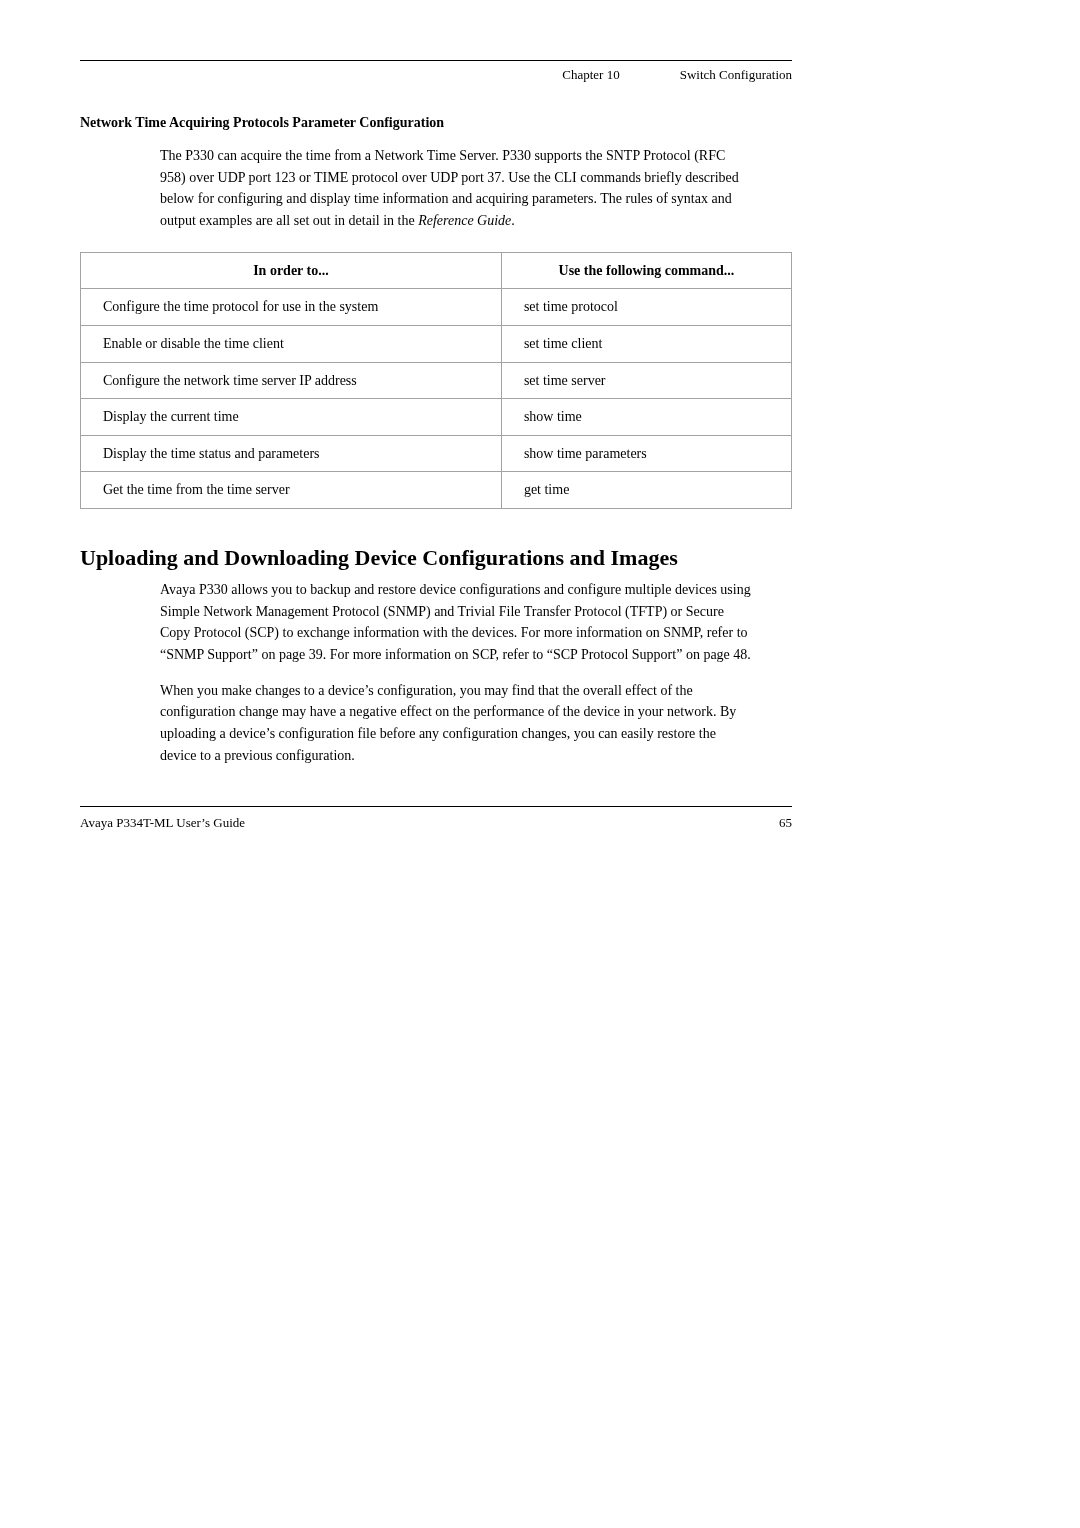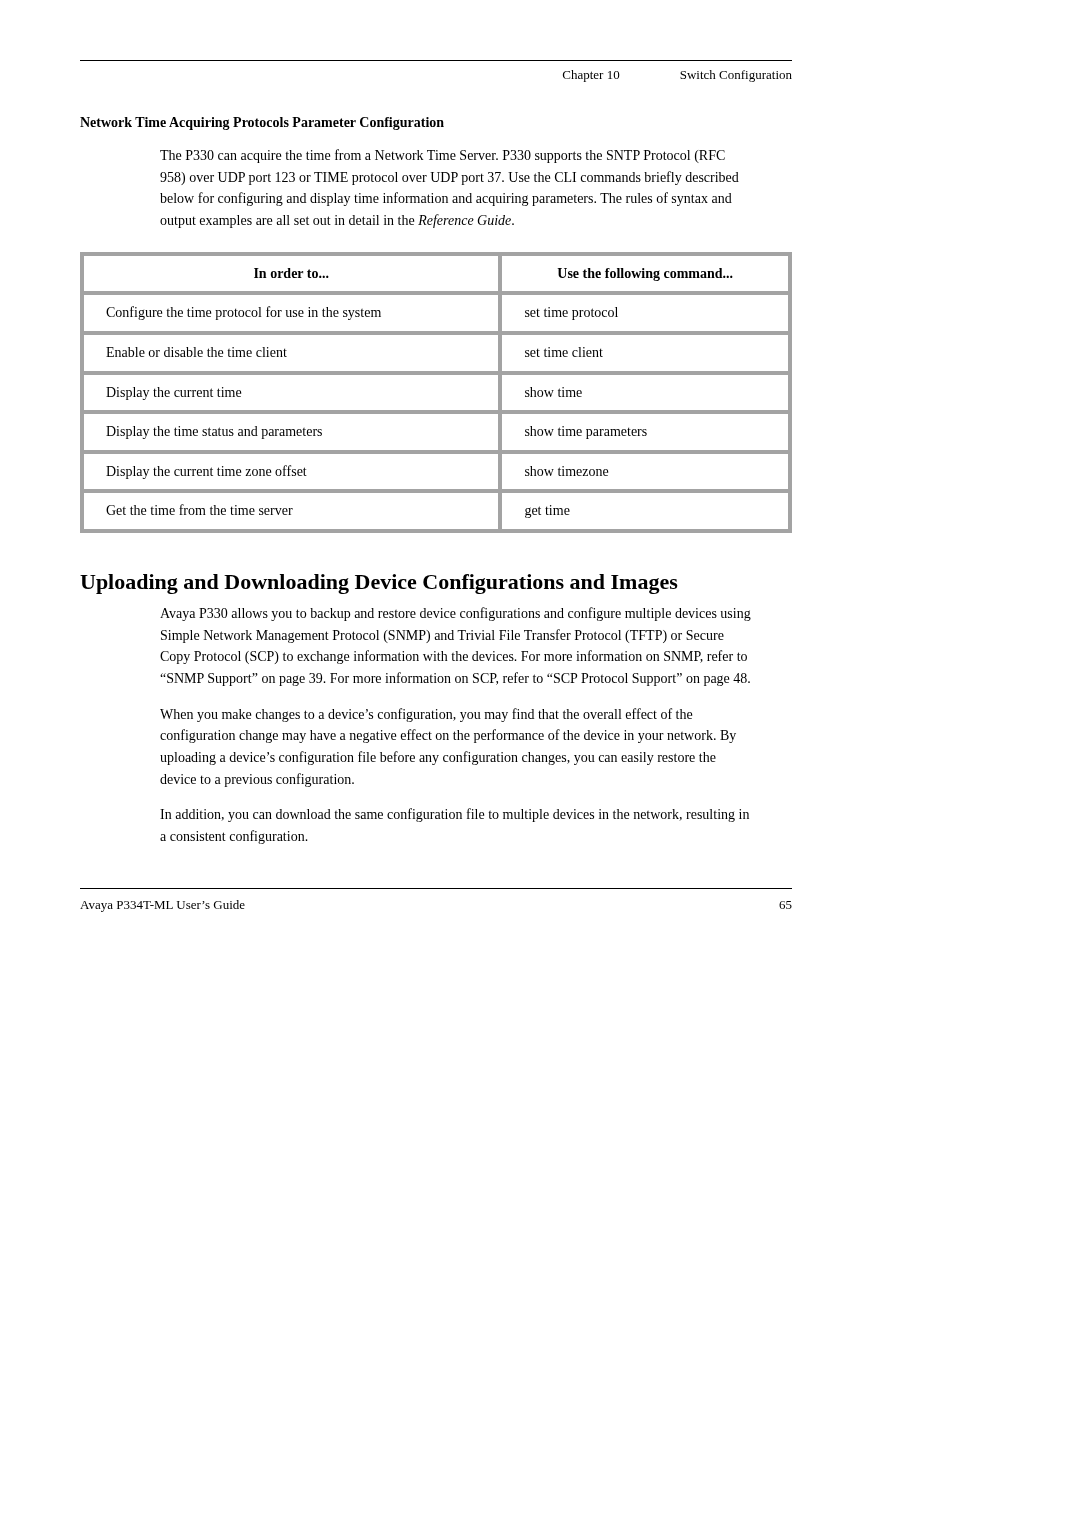--- a/index.html
+++ b/index.html
@@ -64,21 +64,21 @@
 
     .cmd-table {
       width: 100%;
       border-collapse: collapse;
       margin-bottom: 36px;
       font-size: 14px;
     }
 
     .cmd-table th,
     .cmd-table td {
-      border: 4px solid #a3a3a3;
+      border: 1px solid #a3a3a3;
       padding: 8px 22px;
       vertical-align: top;
       line-height: 1.4;
     }
 
     .cmd-table th {
       font-weight: bold;
       background: #ffffff;
     }
 
@@ -140,43 +140,42 @@
     <tbody id="table-body">
         <tr>
           <td>Configure the time protocol for use in the system</td>
           <td>set time protocol</td>
         </tr>
         <tr>
           <td>Enable or disable the time client</td>
           <td>set time client</td>
         </tr>
         <tr>
+          <td>Configure the network time server IP address</td>
+          <td>set time server</td>
+        </tr>
+        <tr>
           <td>Display the current time</td>
           <td>show time</td>
         </tr>
         <tr>
           <td>Display the time status and parameters</td>
           <td>show time parameters</td>
-        </tr>
-        <tr>
-          <td>Display the current time zone offset</td>
-          <td>show timezone</td>
         </tr>
         <tr>
           <td>Get the time from the time server</td>
           <td>get time</td>
         </tr>
       </tbody>
   </table>
 
   <div class="section-heading">Uploading and Downloading Device Configurations and Images</div>
 
   <div class="body-text">Avaya P330 allows you to backup and restore device configurations and configure multiple devices using Simple Network Management Protocol (SNMP) and Trivial File Transfer Protocol (TFTP) or Secure Copy Protocol (SCP) to exchange information with the devices. For more information on SNMP, refer to “SNMP Support” on page 39. For more information on SCP, refer to “SCP Protocol Support” on page 48.</div>
   <div class="body-text">When you make changes to a device’s configuration, you may find that the overall effect of the configuration change may have a negative effect on the performance of the device in your network. By uploading a device’s configuration file before any configuration changes, you can easily restore the device to a previous configuration.</div>
-  <div class="body-text">In addition, you can download the same configuration file to multiple devices in the network, resulting in a consistent configuration.</div>
 
   <hr class="footer-rule">
   <div class="footer-line">
     <span>Avaya P334T-ML User’s Guide</span>
     <span>65</span>
   </div>
 
 </div>
 
 </body></html>

